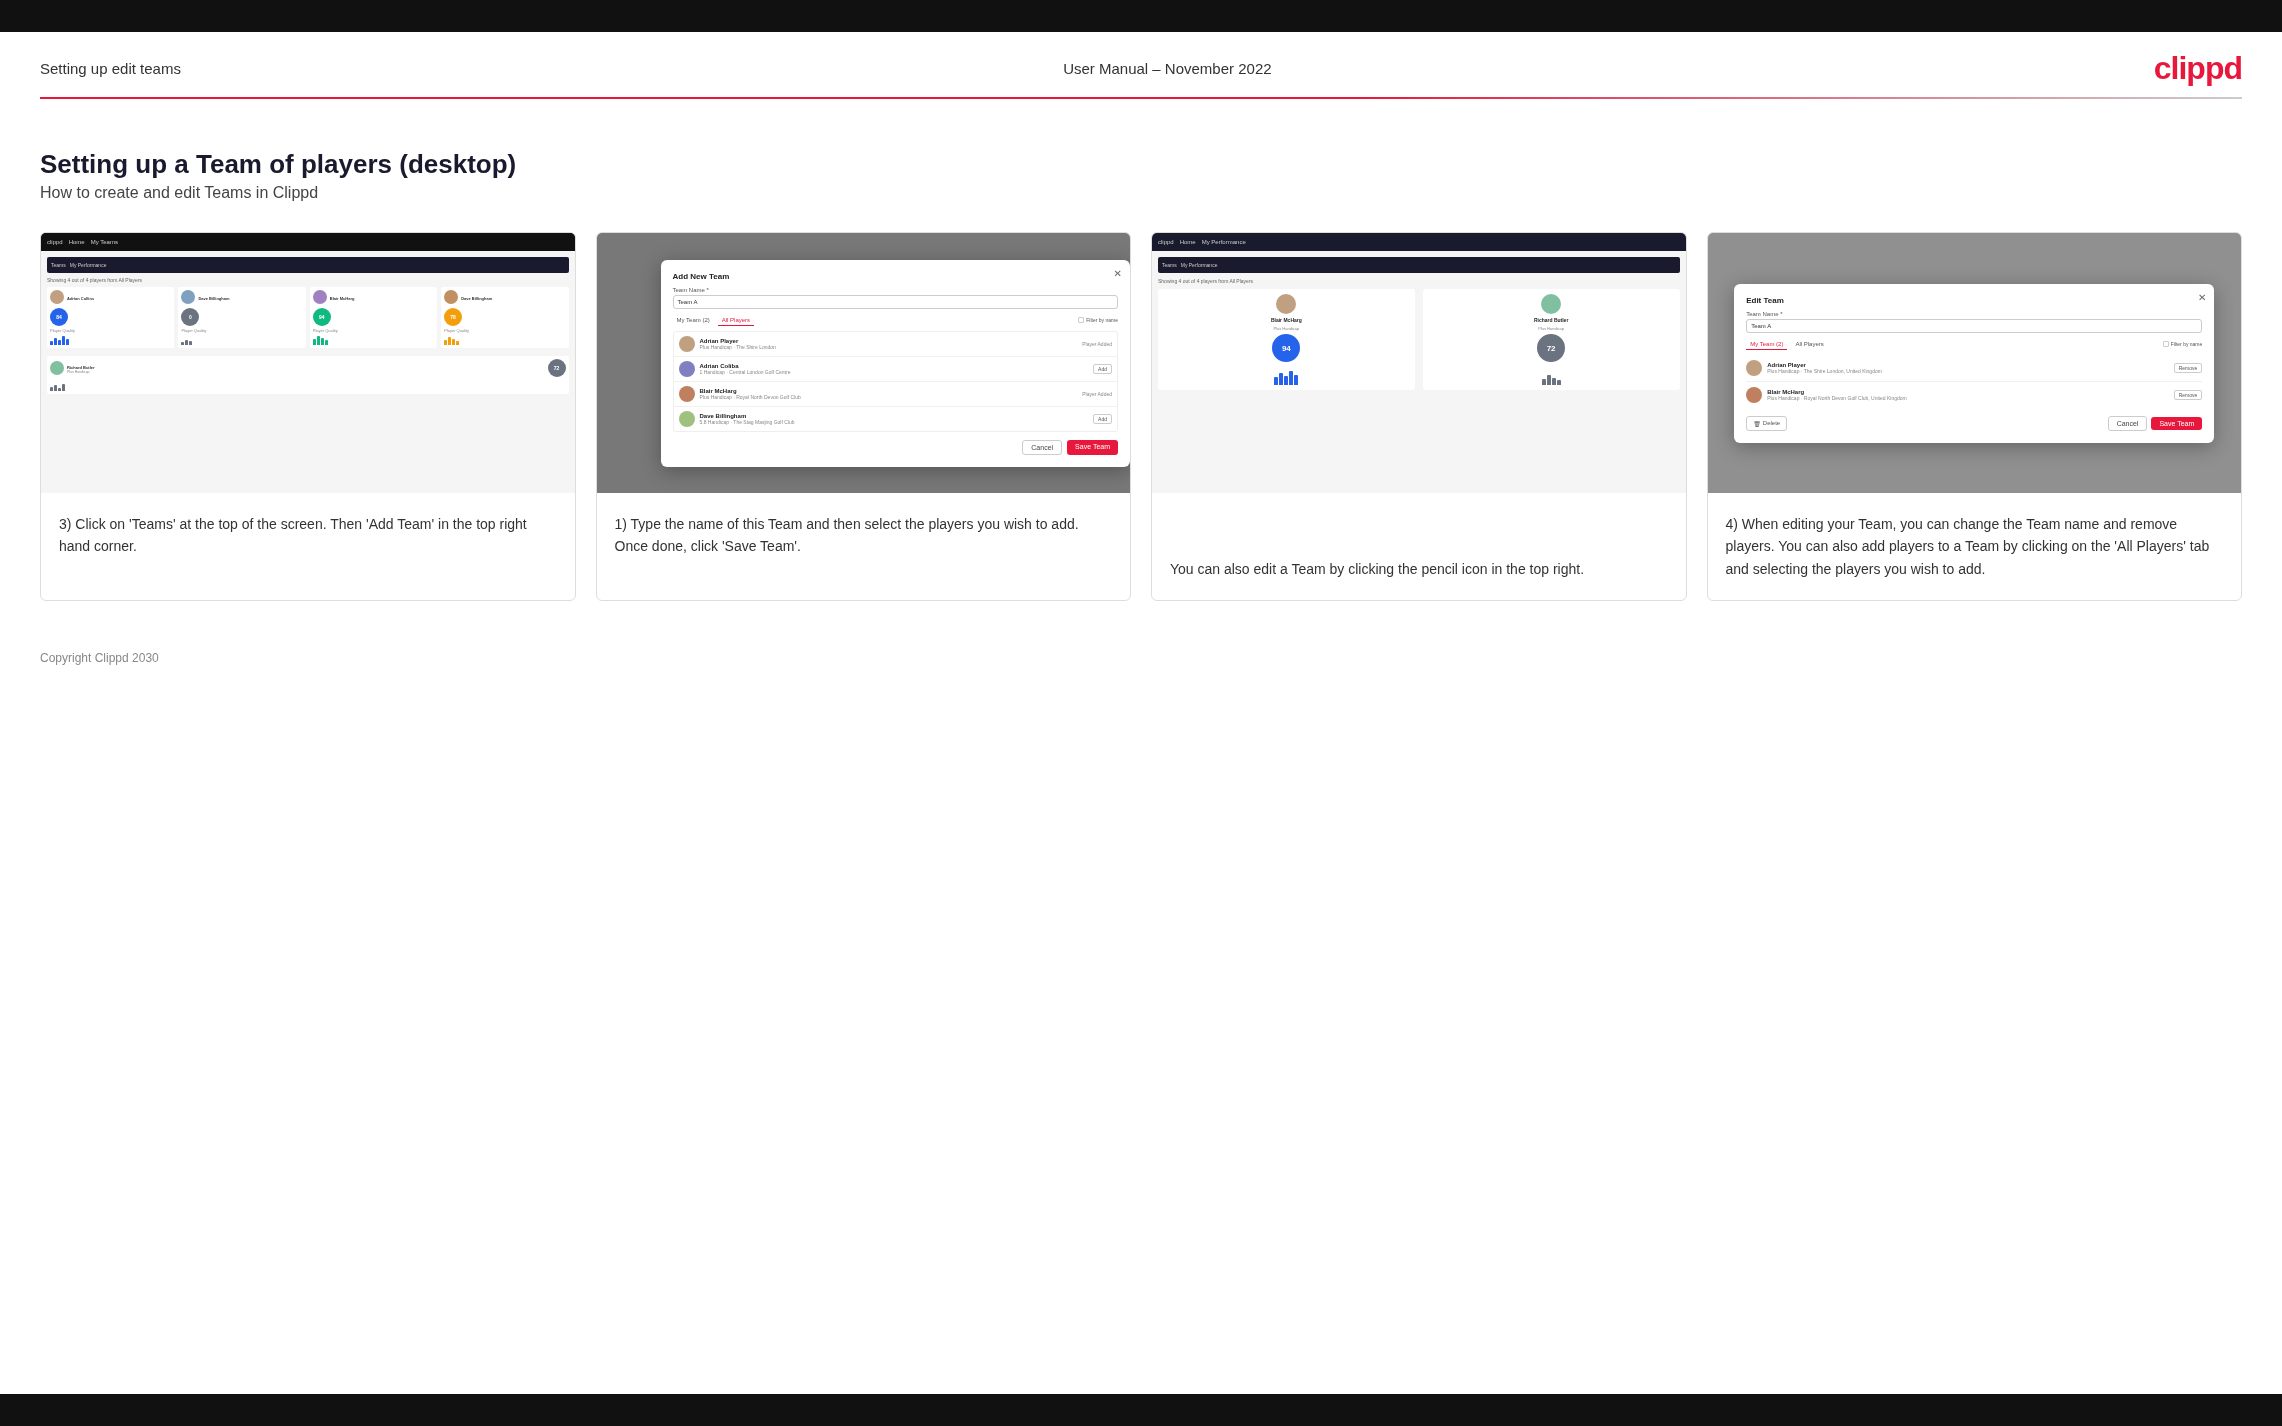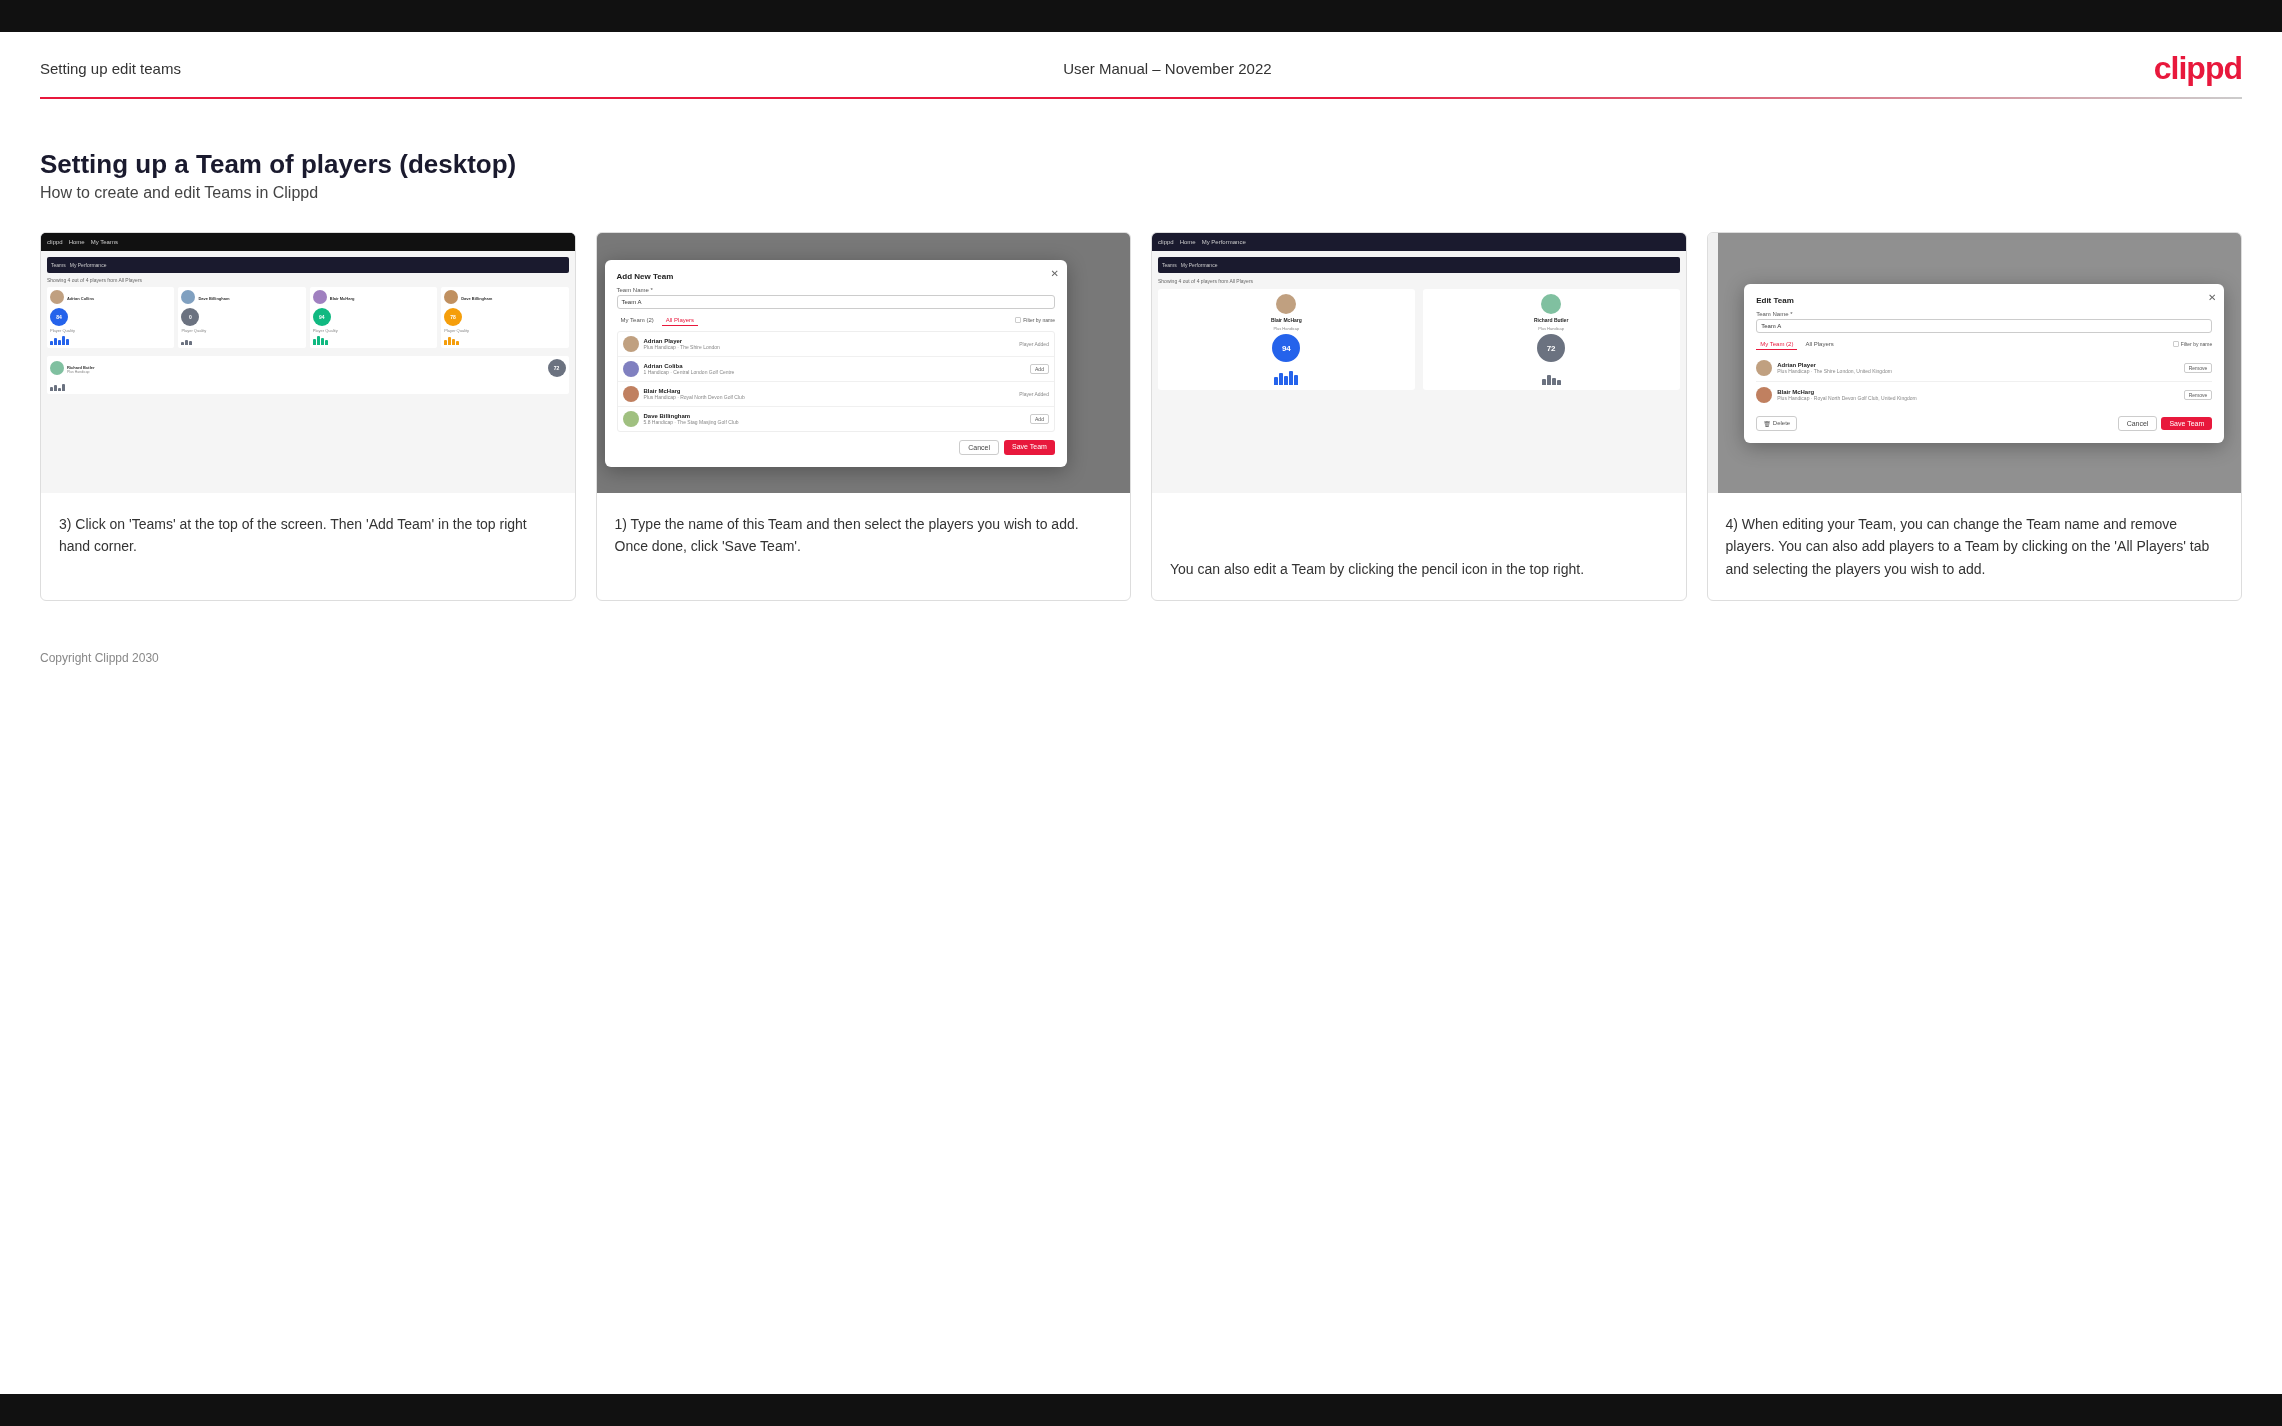--- a/index.html
+++ b/index.html
@@ -187,23 +187,22 @@
       border-radius: 1px 1px 0 0;
     }
 
     
     .mockup2 {
       background: rgba(0,0,0,0.5);
       width: 100%;
       height: 100%;
       display: flex;
       align-items: center;
-      justify-content: flex-start;
+      justify-content: flex-end;
       position: relative;
-      padding-left: 8px;
     }
     .modal-box {
       background: #fff;
       border-radius: 6px;
       width: 88%;
       padding: 12px;
       box-shadow: 0 4px 20px rgba(0,0,0,0.3);
       position: relative;
     }
     .modal-title {
@@ -413,21 +412,20 @@
     }
 
     
     .mockup4 {
       background: rgba(0,0,0,0.4);
       width: 100%;
       height: 100%;
       display: flex;
       align-items: center;
       justify-content: center;
-      margin-left: 10px;
     }
     .modal-box4 {
       background: #fff;
       border-radius: 6px;
       width: 90%;
       padding: 12px;
       box-shadow: 0 4px 20px rgba(0,0,0,0.3);
       position: relative;
     }
     .edit-player-row {

